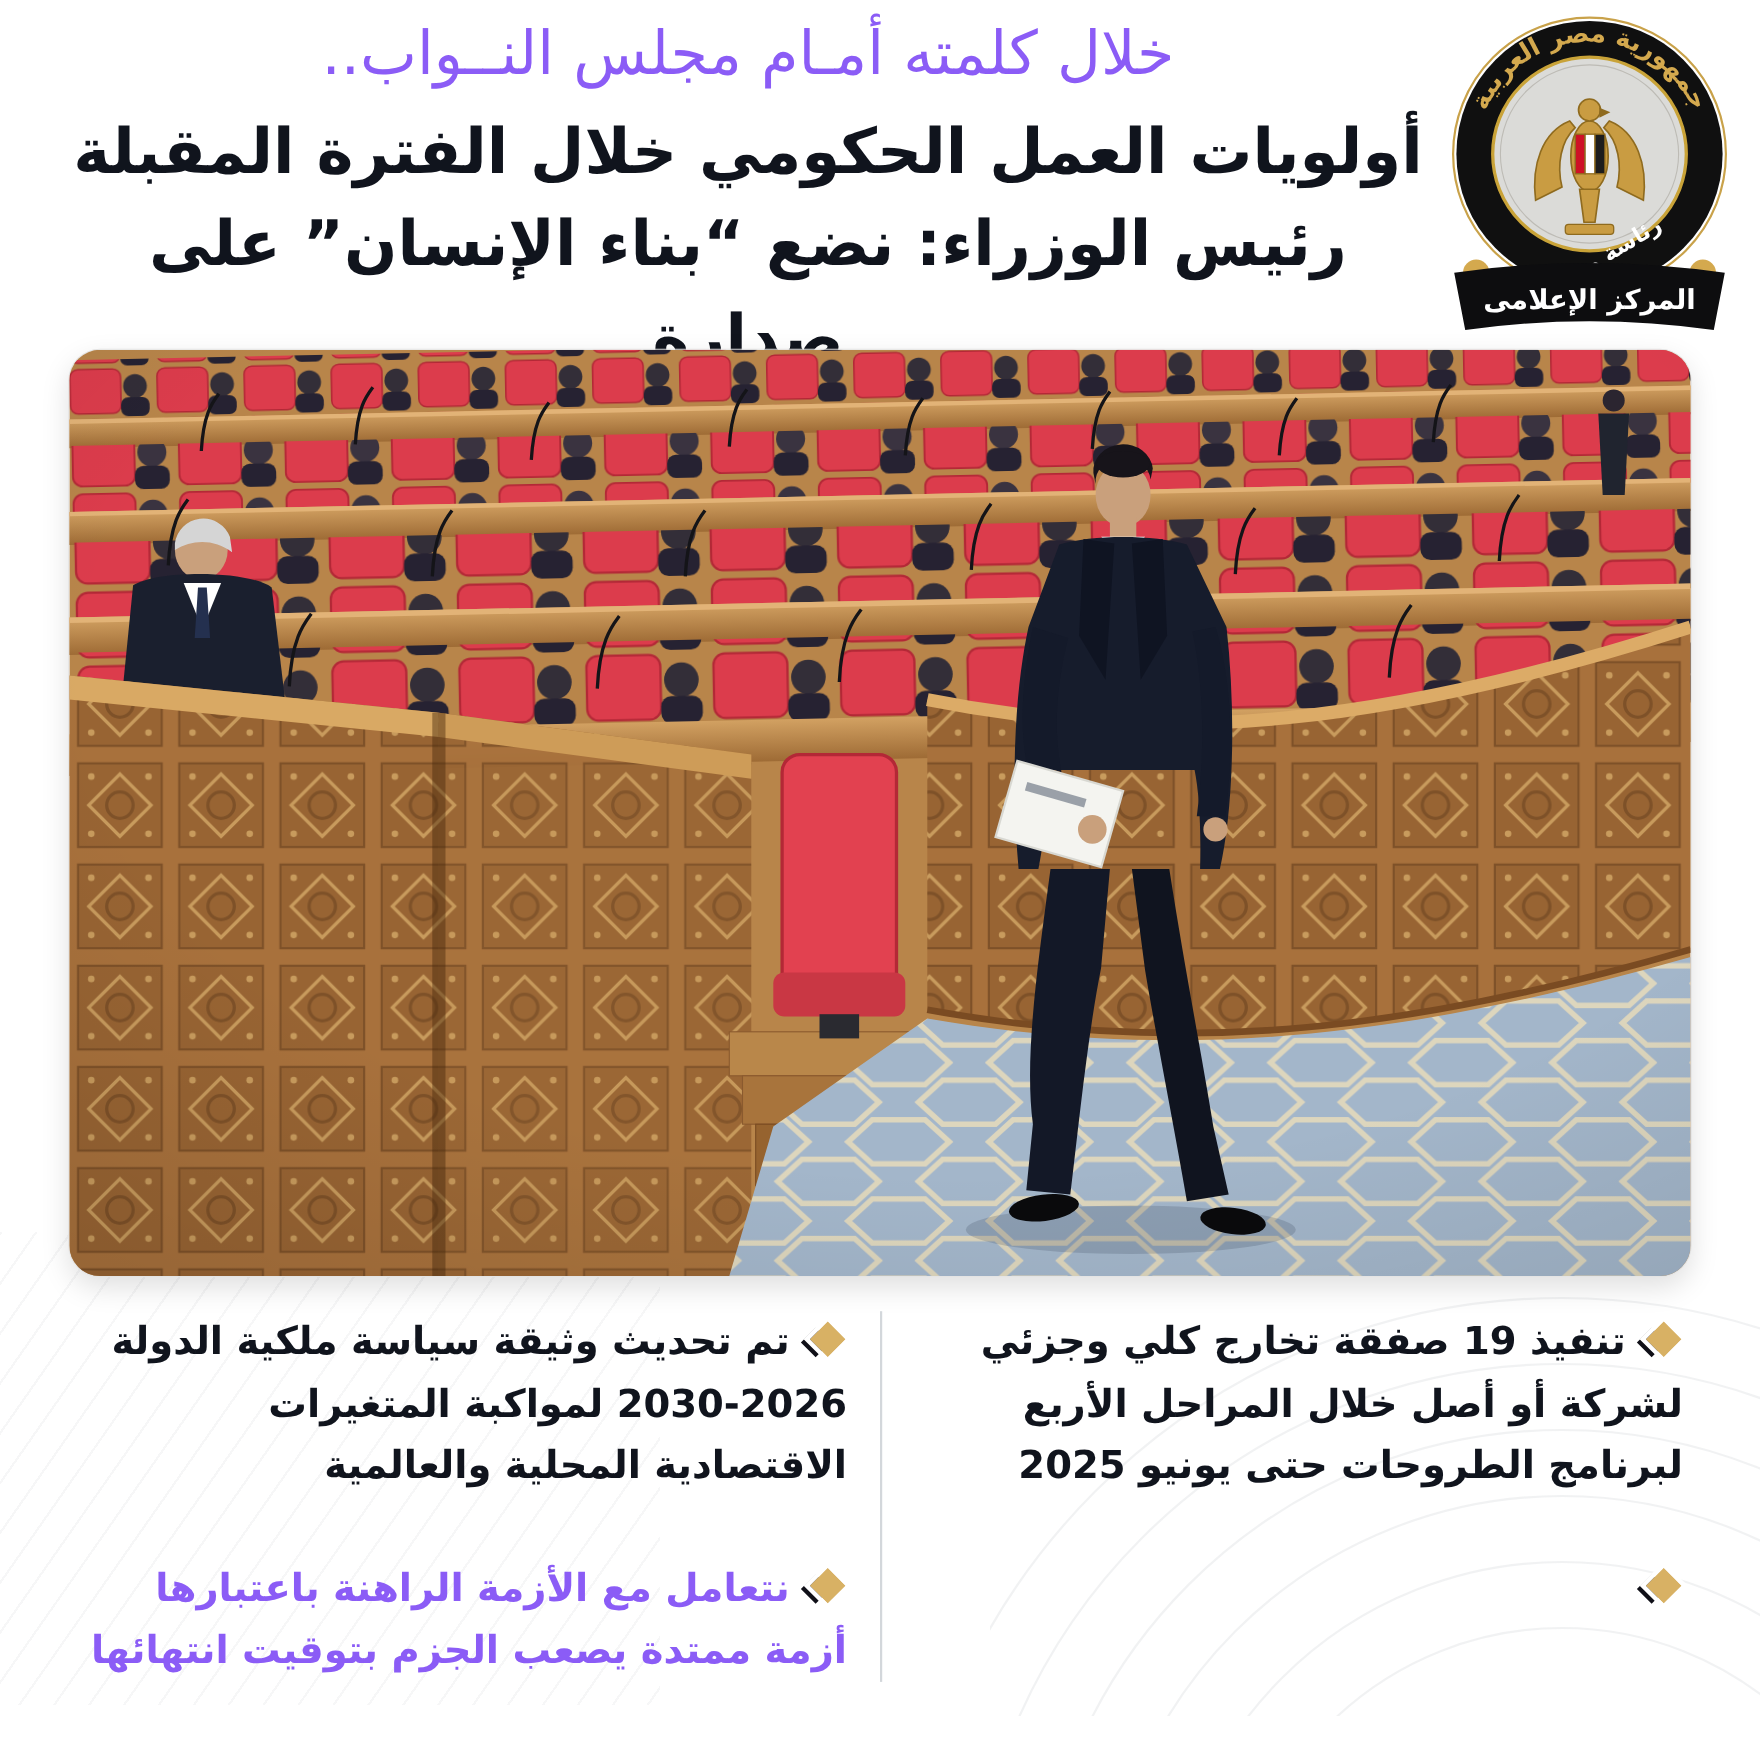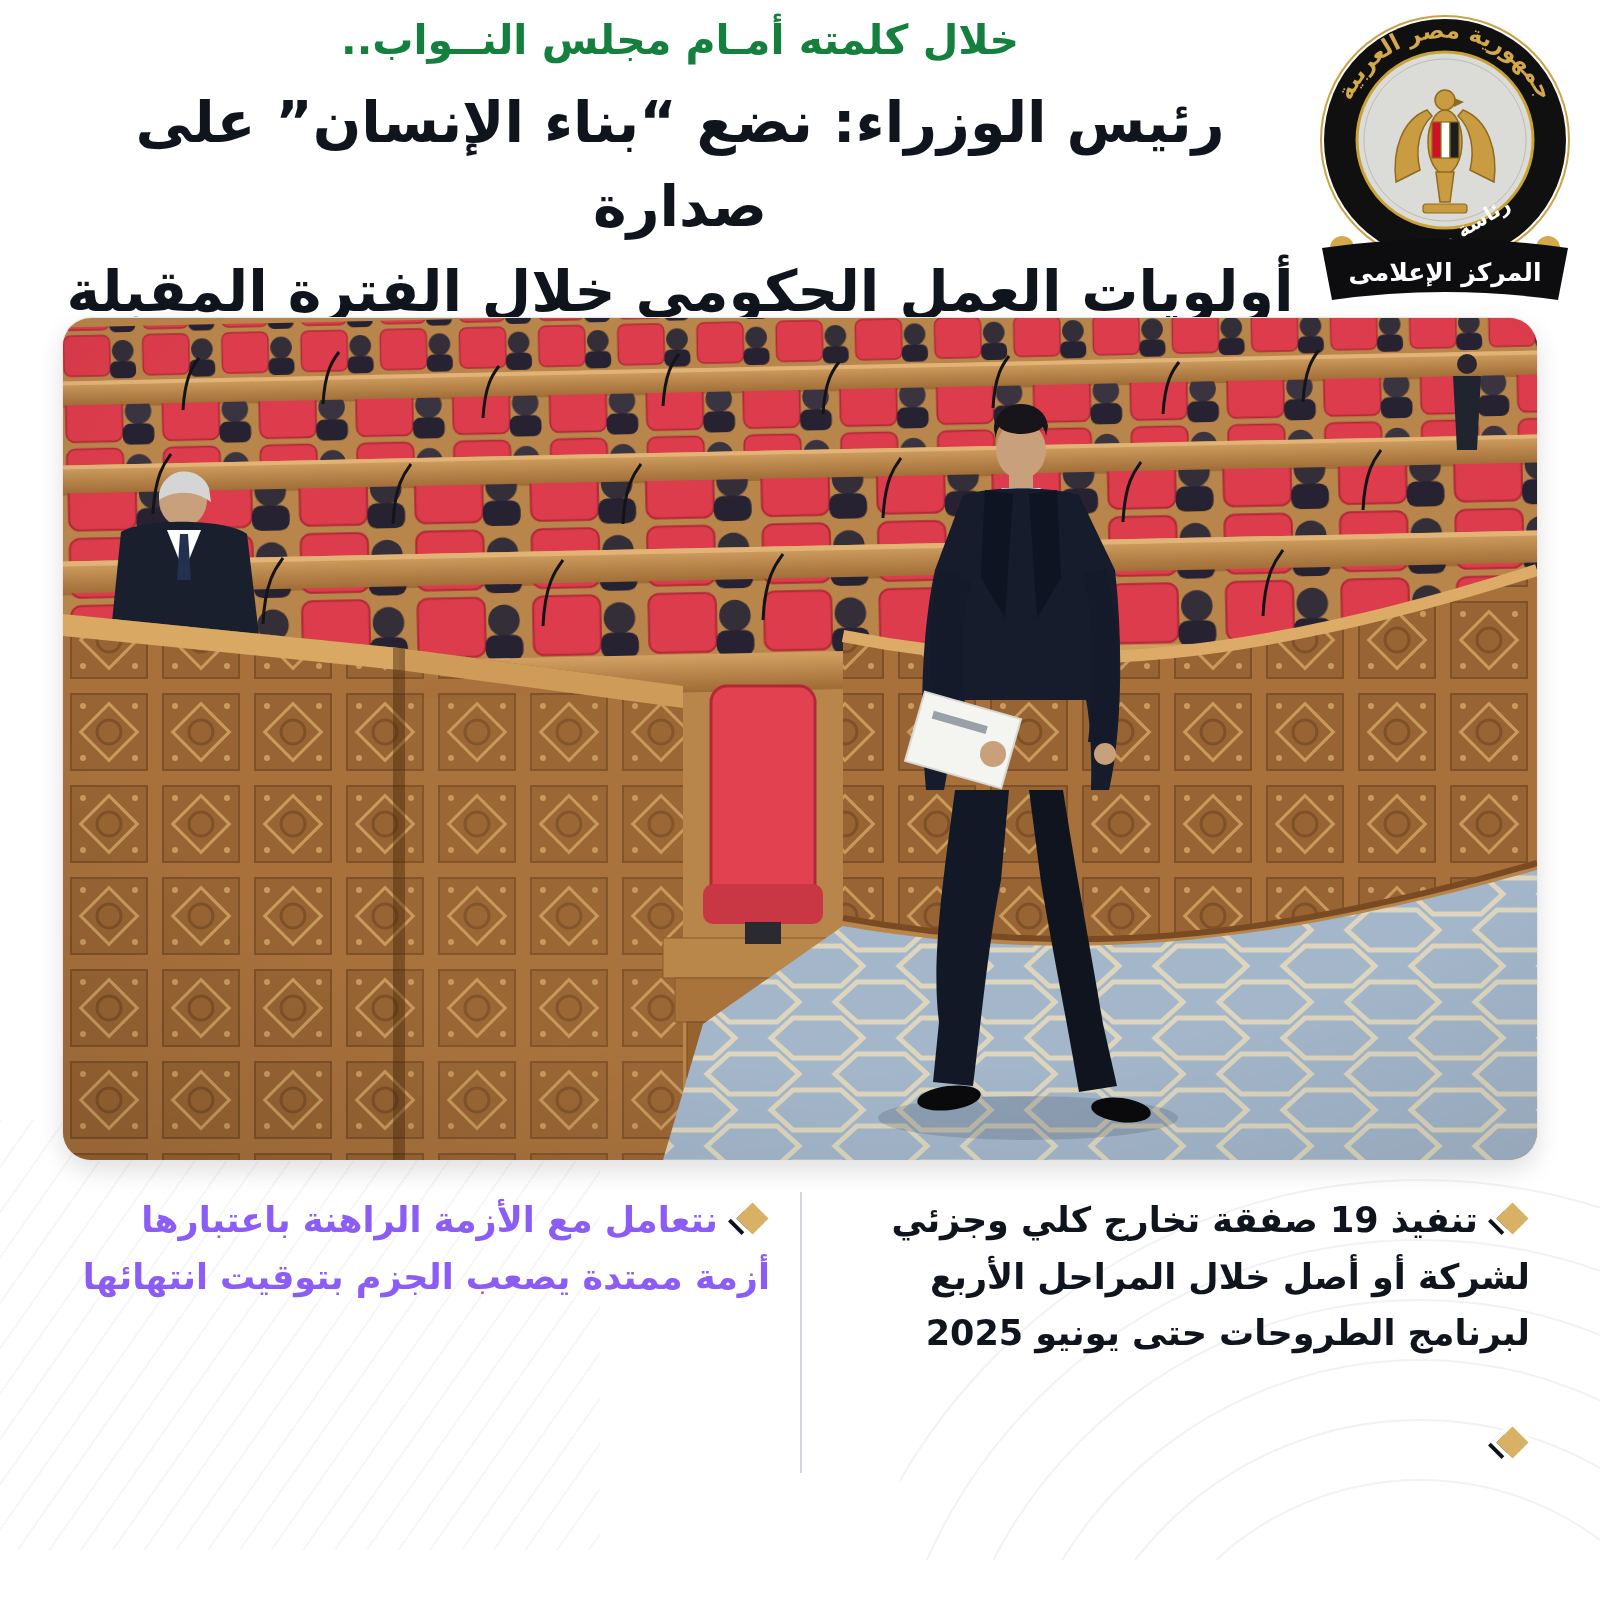--- a/index.html
+++ b/index.html
@@ -6,21 +6,21 @@
   body{font-family:"DejaVu Sans",sans-serif;background:#ffffff;}
   .page{position:relative;width:1600px;height:1600px;background:#ffffff;overflow:hidden;}
 
   
   .stripes{position:absolute;left:0;top:1120px;width:600px;height:430px;
     background:repeating-linear-gradient(125deg, rgba(110,115,125,.06) 0 2px, transparent 2px 26px);}
   .waves{position:absolute;right:0;bottom:40px;pointer-events:none;}
 
   
   .head-wrap{position:absolute;left:55px;top:16px;width:1250px;text-align:center;direction:rtl;}
-  .kicker{font-size:41px;font-weight:bold;color:#15803d;letter-spacing:0;}
+  .kicker{font-size:55px;font-weight:normal;color:#8b5cf6;letter-spacing:0;}
   .headline{margin-top:16px;font-size:57px;line-height:1.48;font-weight:bold;color:#10141D;}
 
   .logo{position:absolute;top:8px;right:16px;width:278px;height:298px;}
 
   
   .photo{position:absolute;left:63px;top:318px;width:1474px;height:842px;border-radius:28px;overflow:hidden;
     box-shadow:0 0 0 1px #e4e4e4, 0 10px 26px rgba(0,0,0,.13);}
   .photo svg{display:block;}
 
   
@@ -63,22 +63,22 @@
       <circle cx="520" cy="640" r="420"></circle>
         <circle cx="520" cy="640" r="480"></circle>
       <circle cx="520" cy="640" r="540"></circle>
         <circle cx="520" cy="640" r="600"></circle>
     </g>
   </svg>
 
   <div class="head-wrap">
     <div class="kicker">خلال كلمته أمـام مجلس النــواب..</div>
     <div class="headline">
+      <div>أولويات العمل الحكومي خلال الفترة المقبلة</div>
       <div>رئيس الوزراء: نضع “بناء الإنسان” على صدارة</div>
-      <div>أولويات العمل الحكومي خلال الفترة المقبلة</div>
     </div>
   </div>
 
   <svg class="logo" viewBox="0 0 278 298">
     <defs>
       <path id="arcTop" d="M37,132 A101,101 0 0 1 241,132"></path>
     </defs>
     <circle cx="139" cy="132" r="124" fill="none" stroke="#C9A24A" stroke-width="2"></circle>
     <circle cx="139" cy="132" r="121" fill="#101010"></circle>
     <circle cx="139" cy="132" r="88" fill="#DBDBD8" stroke="#C9A338" stroke-width="3"></circle>
@@ -268,20 +268,23 @@
   <div class="bullets">
     <div class="col col-right">
       <div class="bullet">
         <span class="dmd"><i class="b"></i><i class="g"></i></span><span>تنفيذ 19 صفقة تخارج كلي وجزئي لشركة أو أصل خلال المراحل الأربع لبرنامج الطروحات حتى يونيو 2025</span>
       </div>
       <div class="bullet teal">
         <span class="dmd"><i class="b"></i><i class="g"></i></span>
       </div>
     </div>
     <div class="col col-left">
+      <div class="bullet">
+        <span class="dmd"><i class="b"></i><i class="g"></i></span><span>تم تحديث وثيقة سياسة ملكية الدولة 2026-2030 لمواكبة المتغيرات الاقتصادية المحلية والعالمية</span>
+      </div>
       <div class="bullet teal">
         <span class="dmd"><i class="b"></i><i class="g"></i></span><span>نتعامل مع الأزمة الراهنة باعتبارها أزمة ممتدة يصعب الجزم بتوقيت انتهائها</span>
       </div>
     </div>
   </div>
 
 
 </div>
 
 </body></html>

